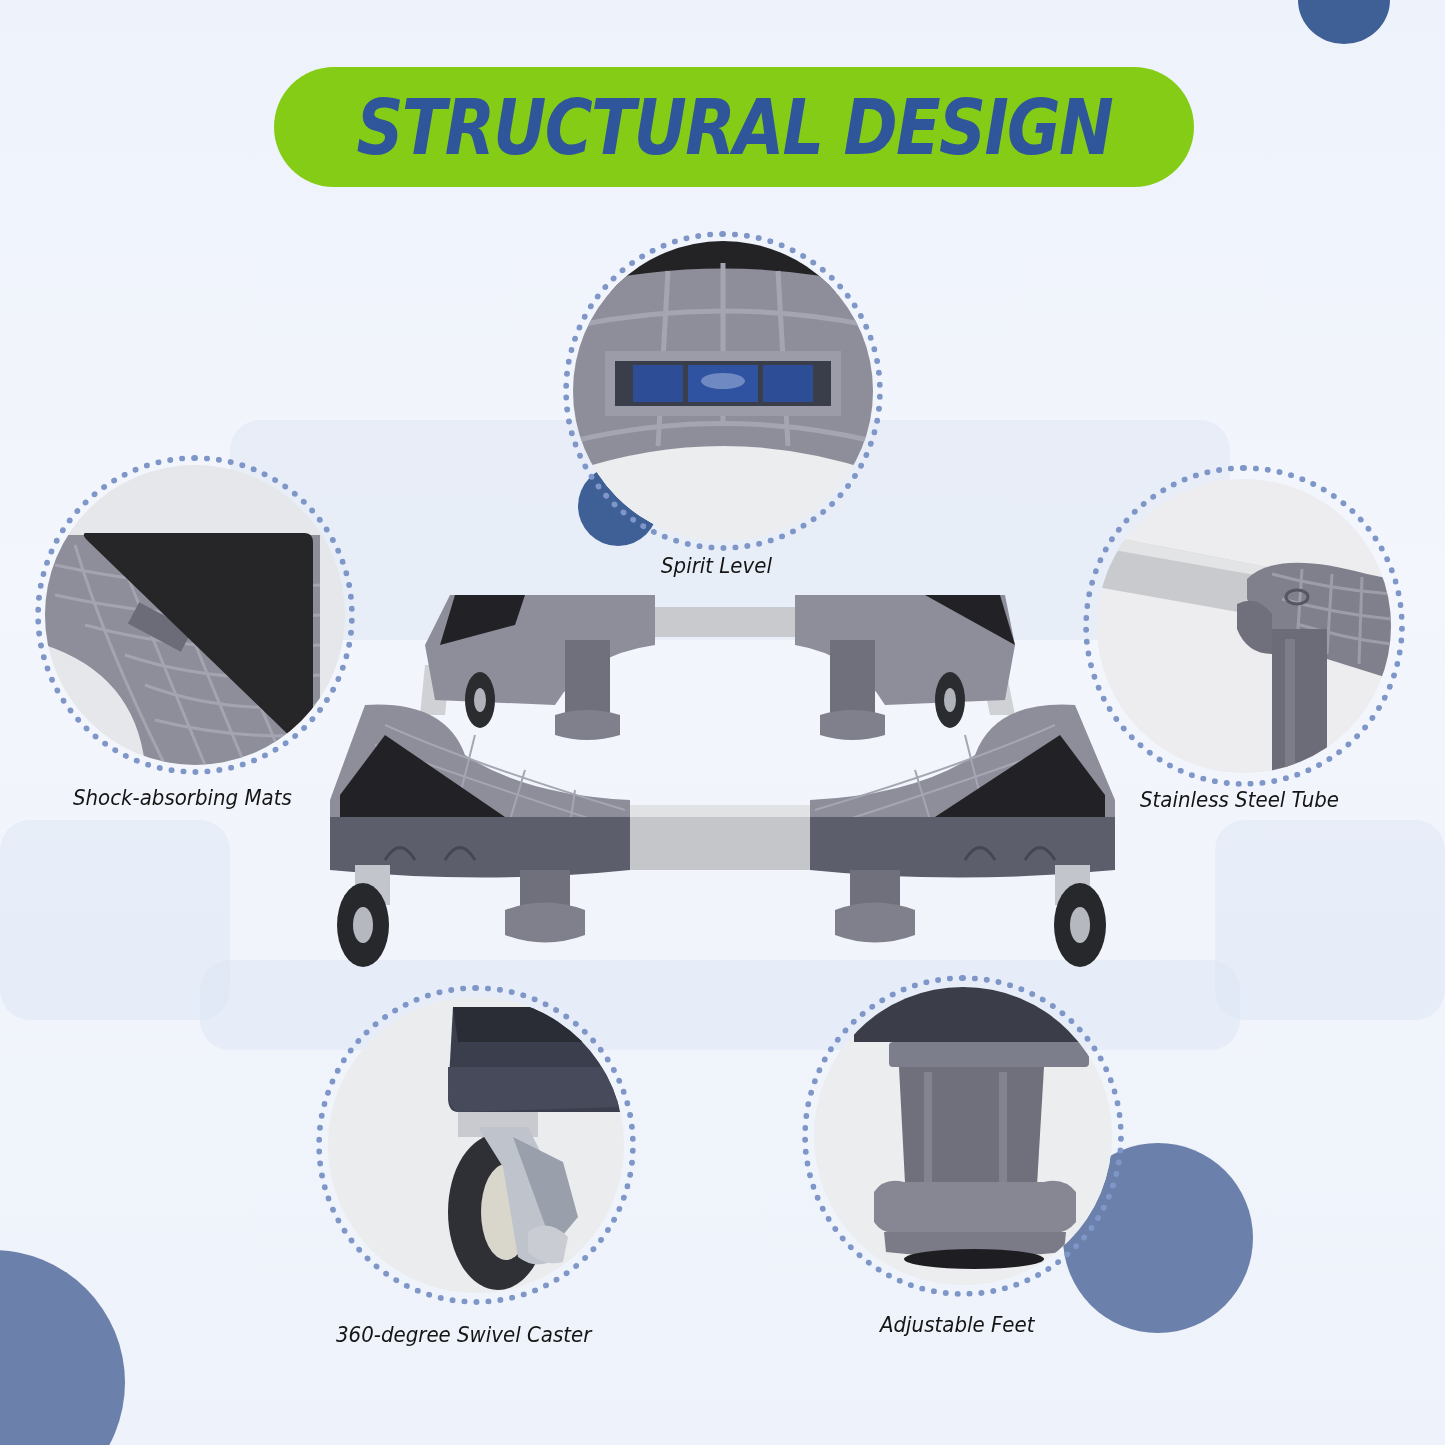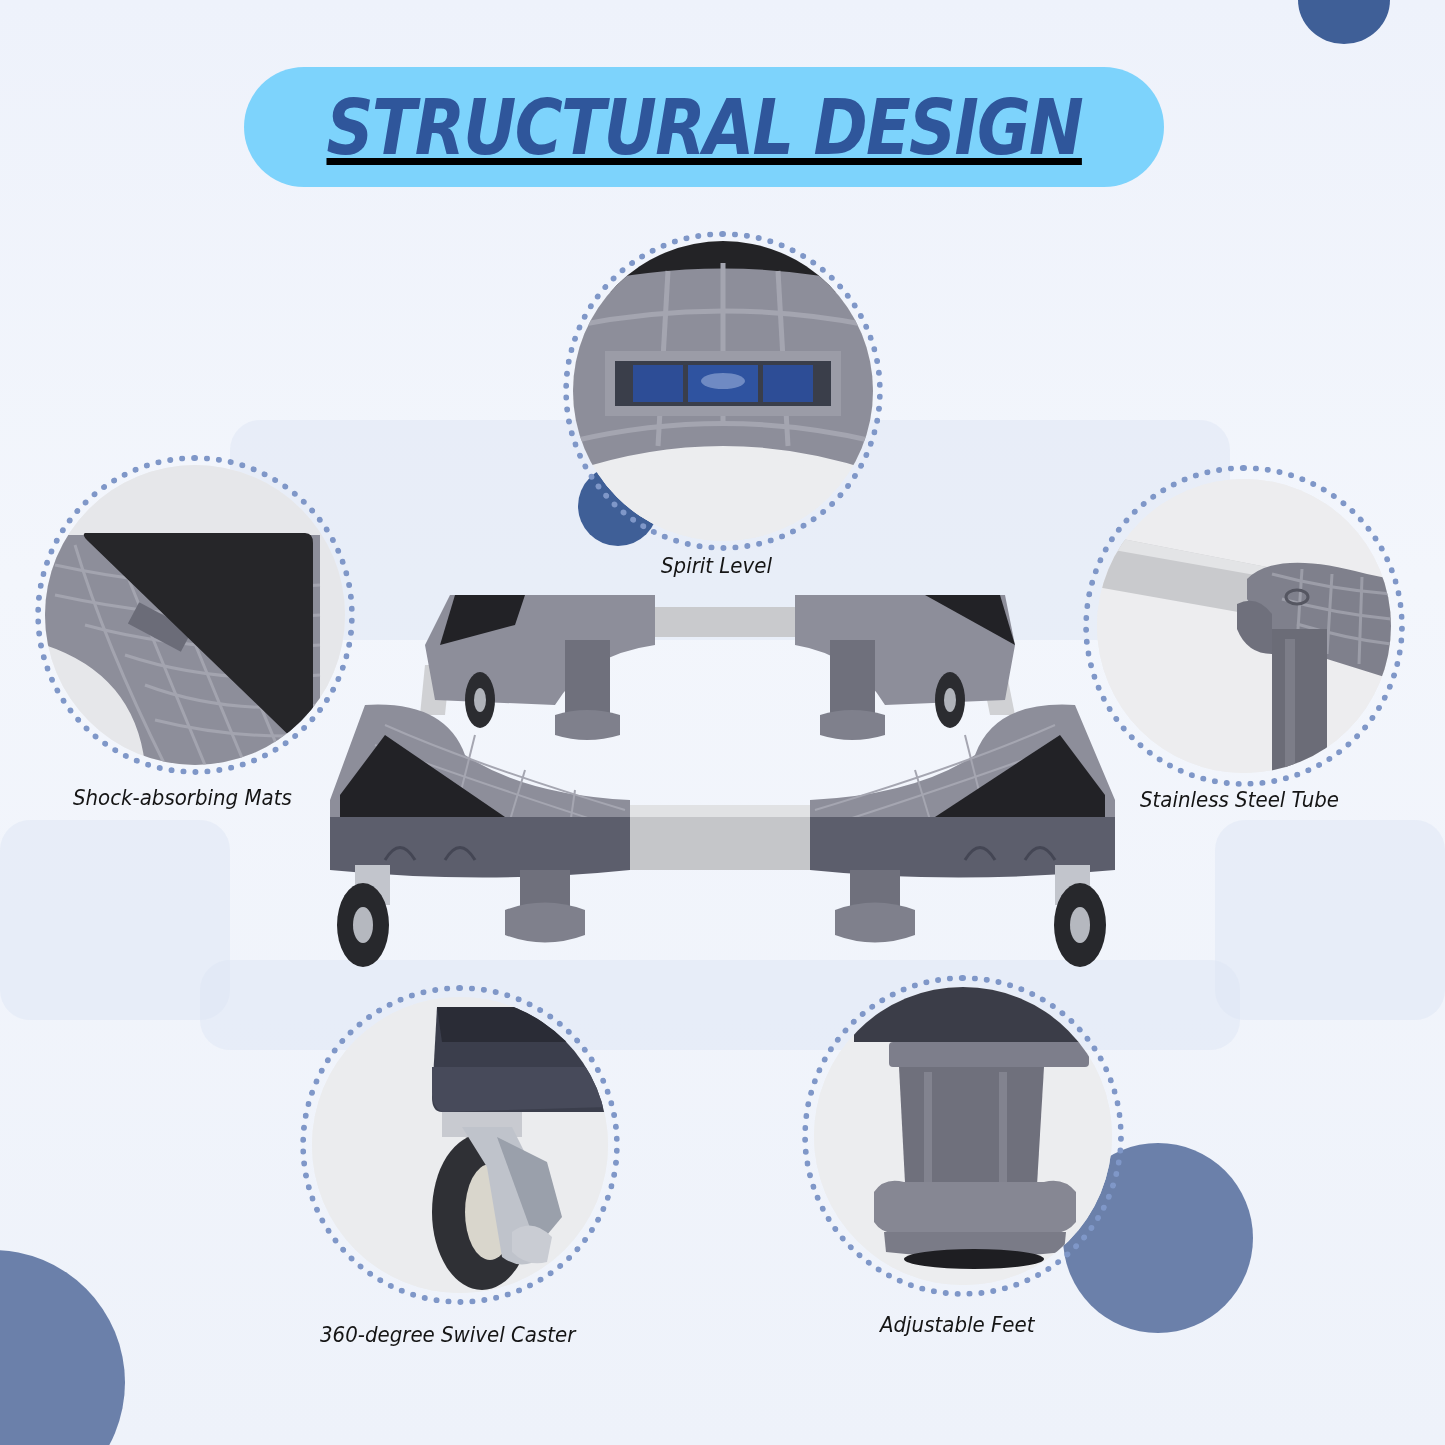--- a/index.html
+++ b/index.html
@@ -1,22 +1,22 @@
 <!DOCTYPE html>
 <html><head>
 <meta charset="utf-8">
 <style>
   html,body{margin:0;padding:0;}
   body{width:1445px;height:1445px;position:relative;overflow:hidden;
     background:linear-gradient(180deg,#eef2fb 0%,#f3f6fc 40%,#eef2fa 100%);
     font-family:"DejaVu Sans",sans-serif;}
   .ghost{position:absolute;background:rgba(220,228,243,0.45);border-radius:30px;}
   .deco{position:absolute;border-radius:50%;}
-  .title-pill{position:absolute;left:244px;top:67px;width:920px;height:120px;border-radius:60px;
-    background:#7dd3fc;display:flex;align-items:center;justify-content:center;text-decoration:underline;}
+  .title-pill{position:absolute;left:274px;top:67px;width:920px;height:120px;border-radius:60px;
+    background:#84cc16;display:flex;align-items:center;justify-content:center;}
   .title-text{font-family:"DejaVu Sans",sans-serif;font-weight:bold;font-style:italic;
     font-size:76px;color:#2f569b;letter-spacing:-2px;transform:scaleX(0.86);}
   .feature{position:absolute;}
   .ring{position:absolute;border-radius:50%;border:6px dotted #7f97c8;box-sizing:border-box;}
   .disc{position:absolute;border-radius:50%;overflow:hidden;background:#ecedef;}
   .caption{position:absolute;font-family:"DejaVu Sans",sans-serif;font-style:italic;
     font-size:22px;color:#151515;white-space:nowrap;transform:scaleX(0.9);transform-origin:left center;}
   svg{display:block;}
   .product{position:absolute;left:325px;top:585px;width:795px;height:390px;}
 </style>
@@ -107,21 +107,21 @@
       <ellipse cx="200" cy="118" rx="11" ry="7" fill="none" stroke="#555661" stroke-width="3"></ellipse>
       <path d="M140 125 Q160 115 175 135 L175 175 Q150 175 140 150 Z" fill="#6f707c"></path>
       <rect x="175" y="150" width="55" height="144" fill="#6b6c77"></rect>
       <rect x="188" y="160" width="10" height="134" fill="#7c7d88"></rect>
     </svg>
   </div>
   <div class="ring" style="left:0;top:0;width:322px;height:322px;"></div>
   <div class="caption" style="left:57px;top:322px;">Stainless Steel Tube</div>
 </div>
 
-<div class="feature" style="left:300px;top:985px;width:330px;height:370px;">
+<div class="feature" style="left:316px;top:985px;width:330px;height:370px;">
   <div class="disc" style="left:12px;top:12px;width:296px;height:296px;">
     <svg width="296" height="296" viewBox="0 0 296 296">
       <rect width="296" height="296" fill="#ebecee"></rect>
       <path d="M125 10 L230 10 Q270 40 296 100 L296 115 L130 115 Q120 115 120 100 Z" fill="#3b3e4c"></path>
       <path d="M125 10 L230 10 Q250 25 265 45 L130 45 Z" fill="#2a2c36"></path>
       <path d="M120 70 L296 70 L296 110 L130 115 Q120 110 120 95 Z" fill="#474a5a"></path>
       <rect x="130" y="115" width="80" height="25" fill="#c8cad0"></rect>
       <ellipse cx="170" cy="215" rx="50" ry="78" fill="#2f3035"></ellipse>
       <ellipse cx="178" cy="215" rx="25" ry="48" fill="#d9d6cc"></ellipse>
       <path d="M150 130 L200 130 L225 180 L230 260 Q210 275 190 260 L175 170 Z" fill="#bfc3cb"></path>

